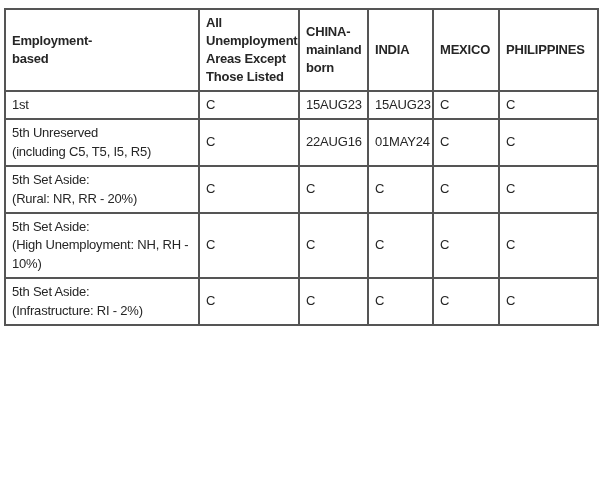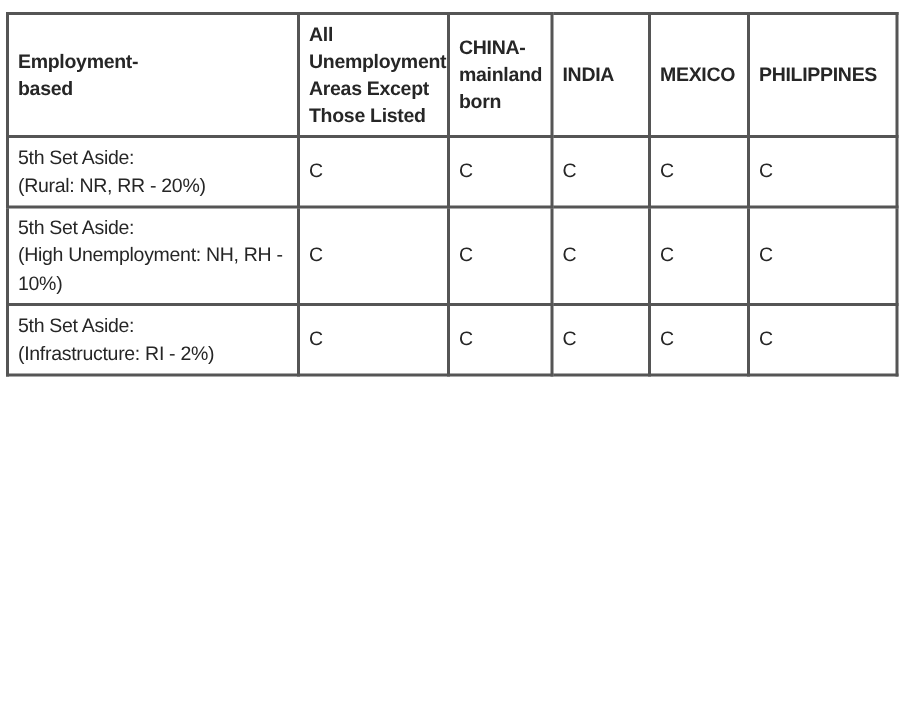--- a/index.html
+++ b/index.html
@@ -64,20 +64,37 @@
         <th>Employment-
 based</th>
         <th>All Unemployment Areas Except Those Listed</th>
         <th>CHINA-mainland born</th>
         <th>INDIA</th>
         <th>MEXICO</th>
         <th>PHILIPPINES</th>
       </tr>
     </thead>
     <tbody>
+      <tr class="r1">
+        <td>1st</td>
+        <td>C</td>
+        <td>15AUG23</td>
+        <td>15AUG23</td>
+        <td>C</td>
+        <td>C</td>
+      </tr>
+      <tr class="r2">
+        <td>5th Unreserved
+(including C5, T5, I5, R5)</td>
+        <td>C</td>
+        <td>22AUG16</td>
+        <td>01MAY24</td>
+        <td>C</td>
+        <td>C</td>
+      </tr>
       <tr class="r2">
         <td>5th Set Aside:
 (Rural: NR, RR - 20%)</td>
         <td>C</td>
         <td>C</td>
         <td>C</td>
         <td>C</td>
         <td>C</td>
       </tr>
       <tr class="r3">

